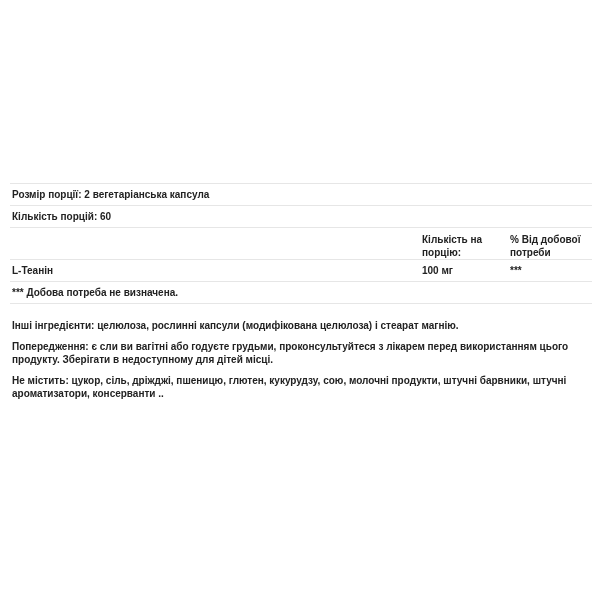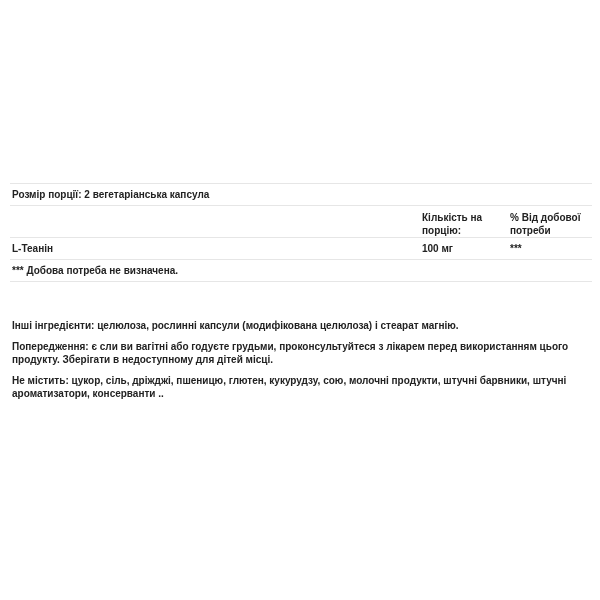--- a/index.html
+++ b/index.html
@@ -17,20 +17,23 @@
     .notes { position:absolute; left:12px; top:319px; width:580px; line-height:13px; }
     .notes p { margin:0 0 8px 0; }
   </style>
 </head>
 <body>
 
 <div class="tbl">
   <div class="row single">
     <span>Розмір порції: 2 вегетаріанська капсула</span>
   </div>
+  <div class="row single">
+    <span>Кількість порцій: 60</span>
+  </div>
   <div class="row hdr">
     <div class="c2">Кількість на порцію:</div>
     <div class="c3">% Від добової потреби</div>
   </div>
   <div class="row single">
     <span>L-Теанін</span>
     <span class="c2" style="left:412px;">100 мг</span>
     <span class="c3" style="left:500px;">***</span>
   </div>
   <div class="row single last">

